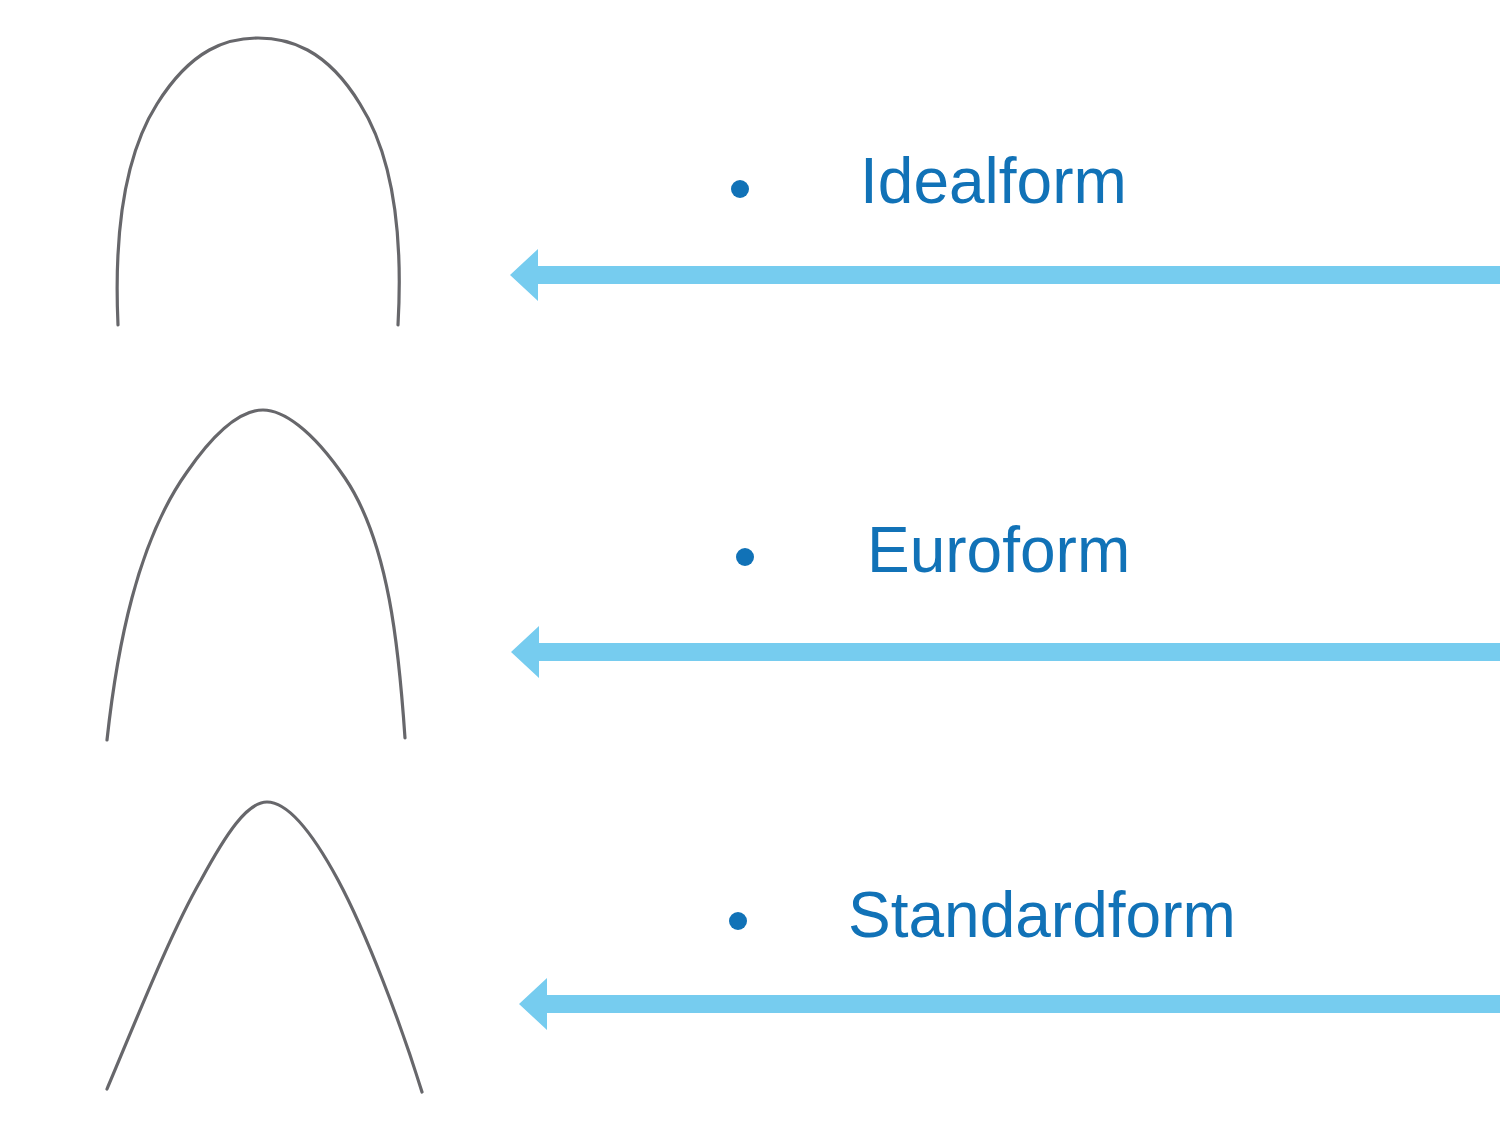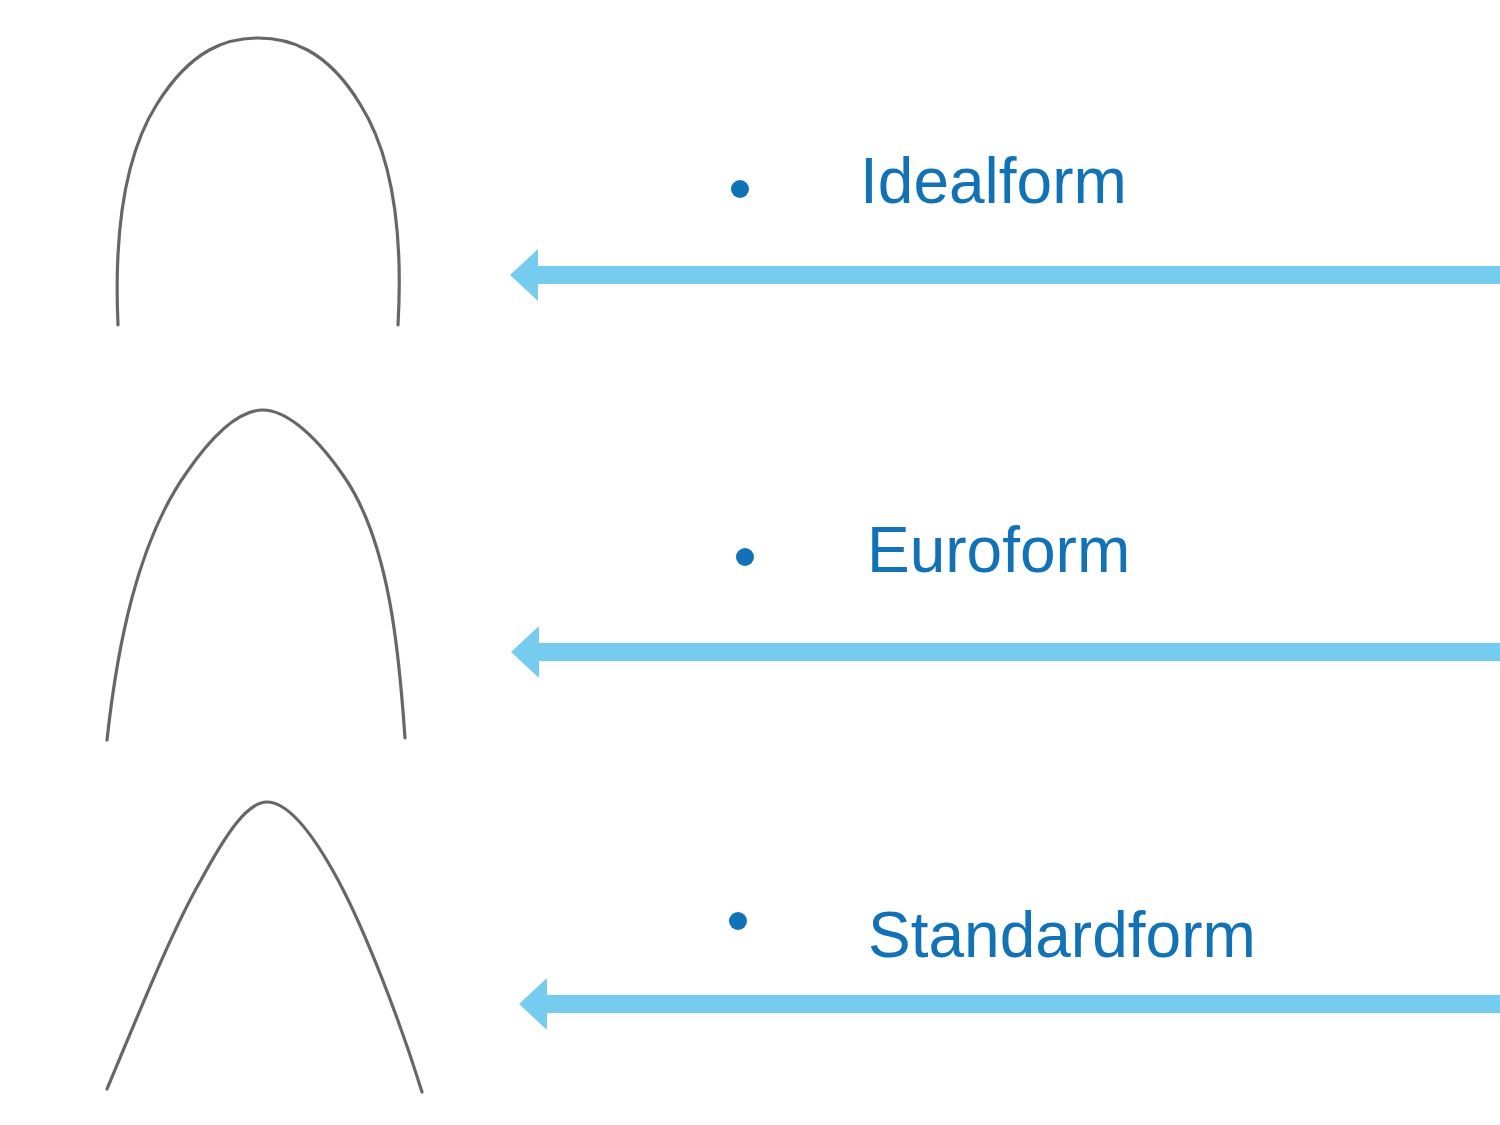--- a/index.html
+++ b/index.html
@@ -41,21 +41,21 @@
   #arch-ideal    { left: 100px; top: 28px;  }
   #arch-euro     { left: 95px;  top: 400px; }
   #arch-standard { left: 95px;  top: 792px; }
 
   #bullet-ideal    { left: 731px; top: 180px; }
   #bullet-euro     { left: 736px; top: 548px; }
   #bullet-standard { left: 729px; top: 912px; }
 
   #label-ideal    { left: 860px; top: 146px; }
   #label-euro     { left: 858px; top: 515px; margin-left: 9px; }
-  #label-standard { left: 868px; top: 880px; margin-top: 20px; }
+  #label-standard { left: 848px; top: 880px; }
 
   #arrow-ideal    { left: 510px; top: 249px; }
   #arrow-euro     { left: 511px; top: 626px; }
   #arrow-standard { left: 519px; top: 978px; }
 </style>
 </head>
 <body>
 
 <svg id="arch-ideal" class="abs arch-svg" width="320" height="305" viewBox="0 0 320 305">
   <path d="M 18 297 C 14 208 24 128 57 76 C 92 20 128 10 158 10 C 188 10 226 20 260 76 C 293 128 303 208 298 297" fill="none" stroke-width="3.2" stroke-linecap="round" stroke="#67676b"></path>

